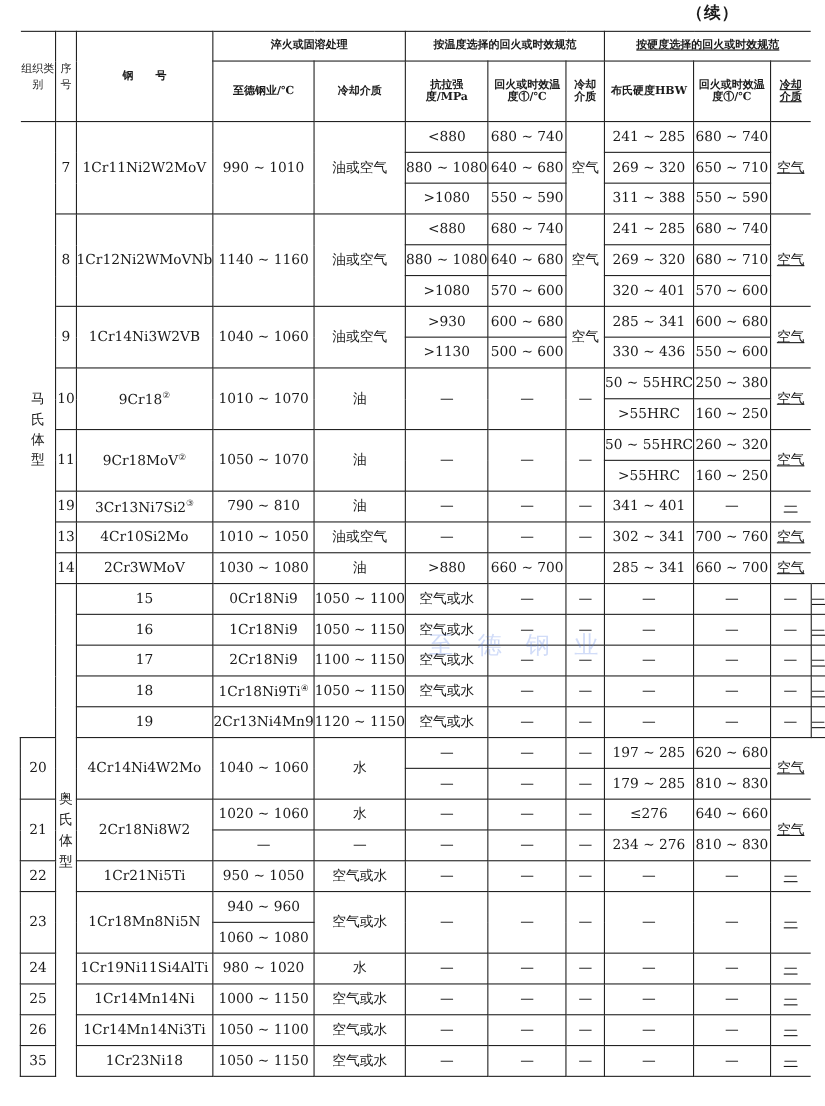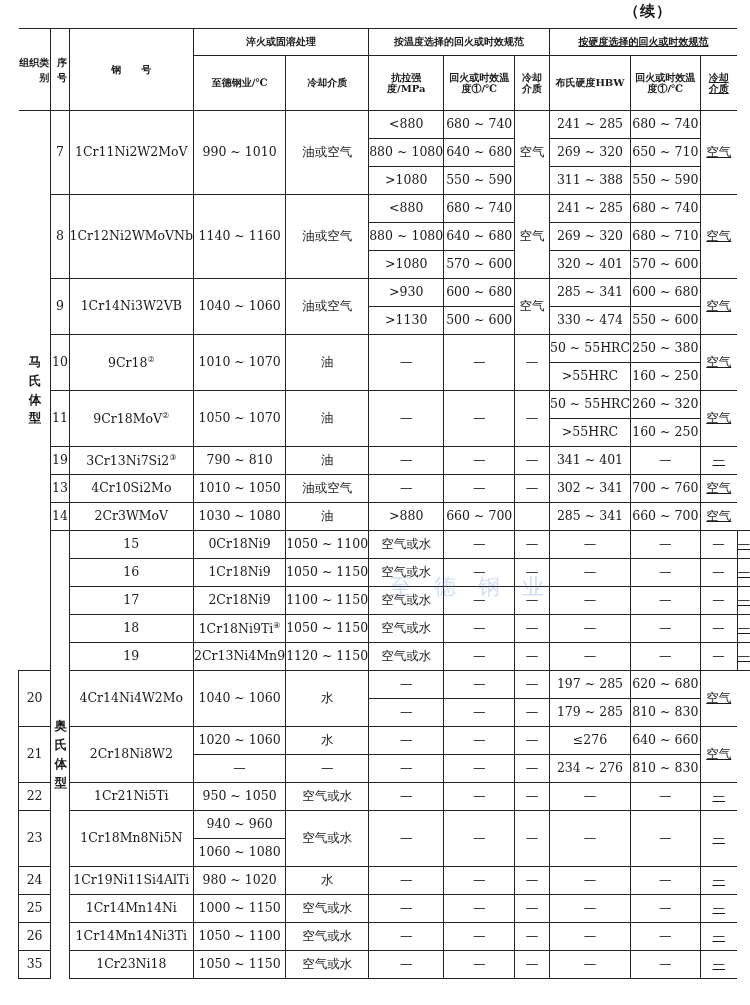--- a/index.html
+++ b/index.html
@@ -8,21 +8,21 @@
   .cont { position: absolute; top: 2px; right: 78px; font-size: 15px; font-weight: bold; letter-spacing: 1px; }
   table.spec { position: absolute; left: 18px; top: 28px; border-collapse: collapse; table-layout: fixed; }
   table.spec td, table.spec th {
     border: 1.4px solid #222; padding: 0; text-align: center; vertical-align: middle;
     font-size: 12.5px; line-height: 1.15; font-weight: normal; white-space: nowrap; overflow: hidden;
   }
   table.spec th { font-size: 10px; font-weight: bold; }
   table.spec tr { height: 28px; }
   .cat { border-left: none !important; border-top: none !important; border-bottom: none !important; font-weight: bold; font-size: 13px; line-height: 1.6; }
   .cat-head { border-left: none !important; font-weight: bold; }
-  .vtext { display: inline-block; width: 14px; white-space: normal; word-break: break-all; line-height: 1.5; font-weight: bold; text-align: right; }
+  .vtext { display: inline-block; width: 14px; white-space: normal; word-break: break-all; line-height: 1.5; font-weight: normal; }
   .grade { font-size: 12px; }
   .last-col { border-right: none !important; text-decoration: underline; }
   sup { font-size: 8px; vertical-align: 5px; }
   .dash { font-family: "DejaVu Sans", sans-serif; }
   .sep-top td { border-top: 1.8px solid #111; }
   .watermark { position: absolute; left: 350px; top: 572px; color: rgba(90,130,230,0.28);
                font-family: "DejaVu Sans", sans-serif; pointer-events: none; }
   .watermark .wm1 { font-size: 22px; letter-spacing: 22px; display: block; margin-left: 40px; text-align: right; }
   .watermark .wm2 { font-size: 30px; letter-spacing: 4px; display: block; margin-top: -2px; }
 </style>
@@ -126,21 +126,21 @@
       <td>&gt;930</td>
       <td>600 ~ 680</td>
       <td rowspan="2">空气</td>
       <td>285 ~ 341</td>
       <td>600 ~ 680</td>
       <td rowspan="2" class="last-col">空气</td>
     </tr>
     <tr>
       <td>&gt;1130</td>
       <td>500 ~ 600</td>
-      <td>330 ~ 474</td>
+      <td>330 ~ 436</td>
       <td>550 ~ 600</td>
     </tr>
 
     <tr>
       <td rowspan="2">10</td>
       <td rowspan="2" class="grade"><span>9Cr18</span><sup>②</sup></td>
       <td rowspan="2">1010 ~ 1070</td>
       <td rowspan="2">油</td>
       <td rowspan="2" class="dash">—</td>
       <td rowspan="2" class="dash">—</td>

